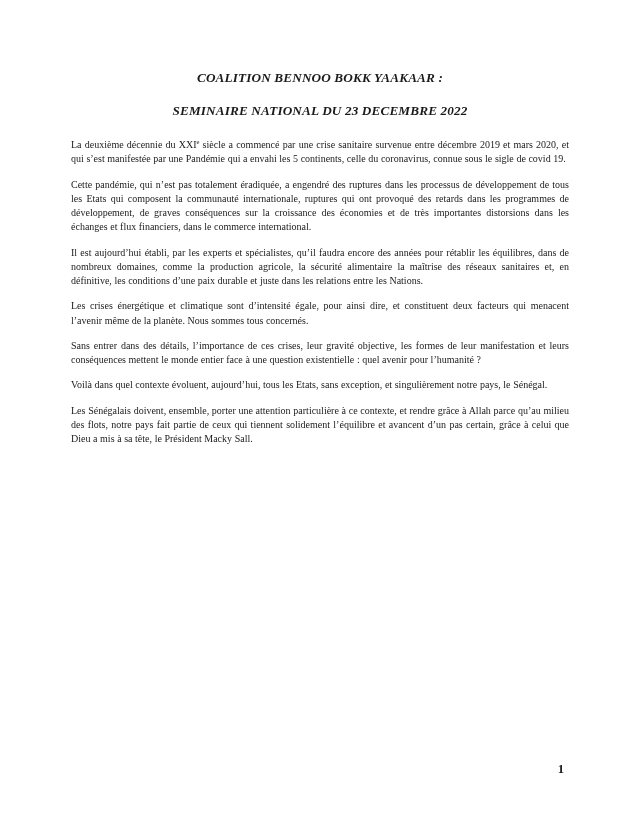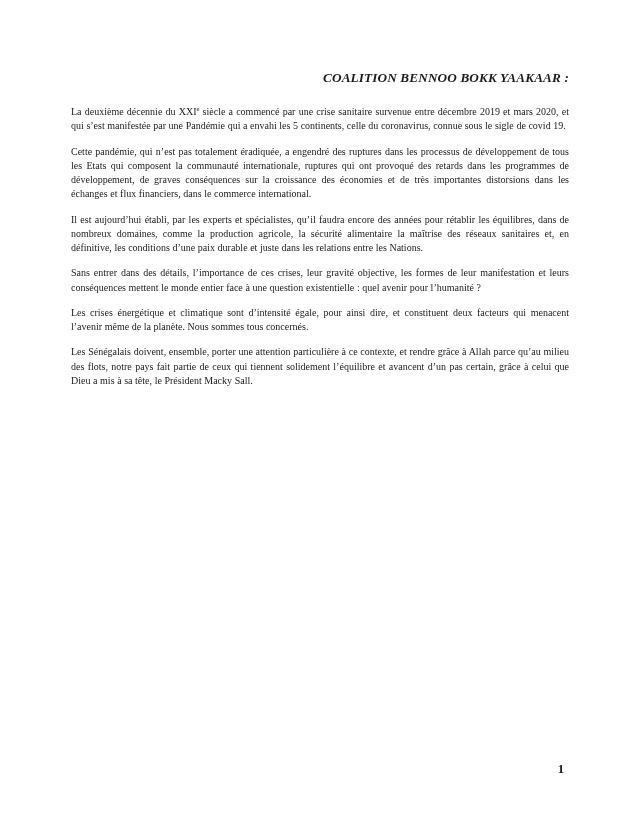--- a/index.html
+++ b/index.html
@@ -34,21 +34,21 @@
   }
   .heading {
     font-weight: bold;
     font-style: italic;
     text-align: center;
     font-size: 13.2px;
     line-height: 1.22;
     letter-spacing: 0.15px;
     margin: 0;
   }
-  .heading-1 { margin-bottom: 17px; text-align: right; }
+  .heading-1 { margin-bottom: 17px; }
   .heading-2 { margin-bottom: 17px; }
   .heading-3 {
     text-decoration: underline;
     text-underline-offset: 2px;
   }
   .heading-3 .ln {
     display: block;
   }
   .body-text {
     margin-top: 19px;
@@ -83,35 +83,37 @@
 </style>
 </head>
 <body>
 
 <div class="page">
 
   <div class="content">
 
     <div class="headings">
       <div class="heading heading-1">COALITION BENNOO BOKK YAAKAAR :</div>
+      <div class="heading heading-2">SEMINAIRE NATIONAL DU 23 DECEMBRE 2022</div>
     </div>
 
     <div class="body-text">
 
       <p class="para"><span>La deuxième décennie du XXI</span><sup class="ord">e</sup><span> siècle a commencé par une crise sanitaire survenue entre décembre 2019 et mars 2020, et qui s’est manifestée par une Pandémie qui a envahi les 5 continents, celle du coronavirus, connue sous le sigle de covid 19.</span></p>
 
       <p class="para">Cette pandémie, qui n’est pas totalement éradiquée, a engendré des ruptures dans les processus de développement de tous les Etats qui composent la communauté internationale, ruptures qui ont provoqué des retards dans les programmes de développement, de graves conséquences sur la croissance des économies et de très importantes distorsions dans les échanges et flux financiers, dans le commerce international.</p>
 
       <p class="para">Il est aujourd’hui établi, par les experts et spécialistes, qu’il faudra encore des années pour rétablir les équilibres, dans de nombreux domaines, comme la production agricole, la sécurité alimentaire la maîtrise des réseaux sanitaires et, en définitive, les conditions d’une paix durable et juste dans les relations entre les Nations.</p>
 
 
+      <p class="para">Les crises énergétique et climatique sont d’intensité égale, pour ainsi dire, et constituent deux facteurs qui menacent l’avenir même de la planète. Nous sommes tous concernés.</p>
+
       <p class="para">Sans entrer dans des détails, l’importance de ces crises, leur gravité objective, les formes de leur manifestation et leurs conséquences mettent le monde entier face à une question existentielle : quel avenir pour l’humanité ?</p>
 
-      <p class="para">Les crises énergétique et climatique sont d’intensité égale, pour ainsi dire, et constituent deux facteurs qui menacent l’avenir même de la planète. Nous sommes tous concernés.</p>
-
+      <p class="para">Voilà dans quel contexte évoluent, aujourd’hui, tous les Etats, sans exception, et singulièrement notre pays, le Sénégal.</p>
 
       <p class="para">Les Sénégalais doivent, ensemble, porter une attention particulière à ce contexte, et rendre grâce à Allah parce qu’au milieu des flots, notre pays fait partie de ceux qui tiennent solidement l’équilibre et avancent d’un pas certain, grâce à celui que Dieu a mis à sa tête, le Président Macky Sall.</p>
 
     </div>
   </div>
 
   <div class="page-number">1</div>
 
 </div>
 

